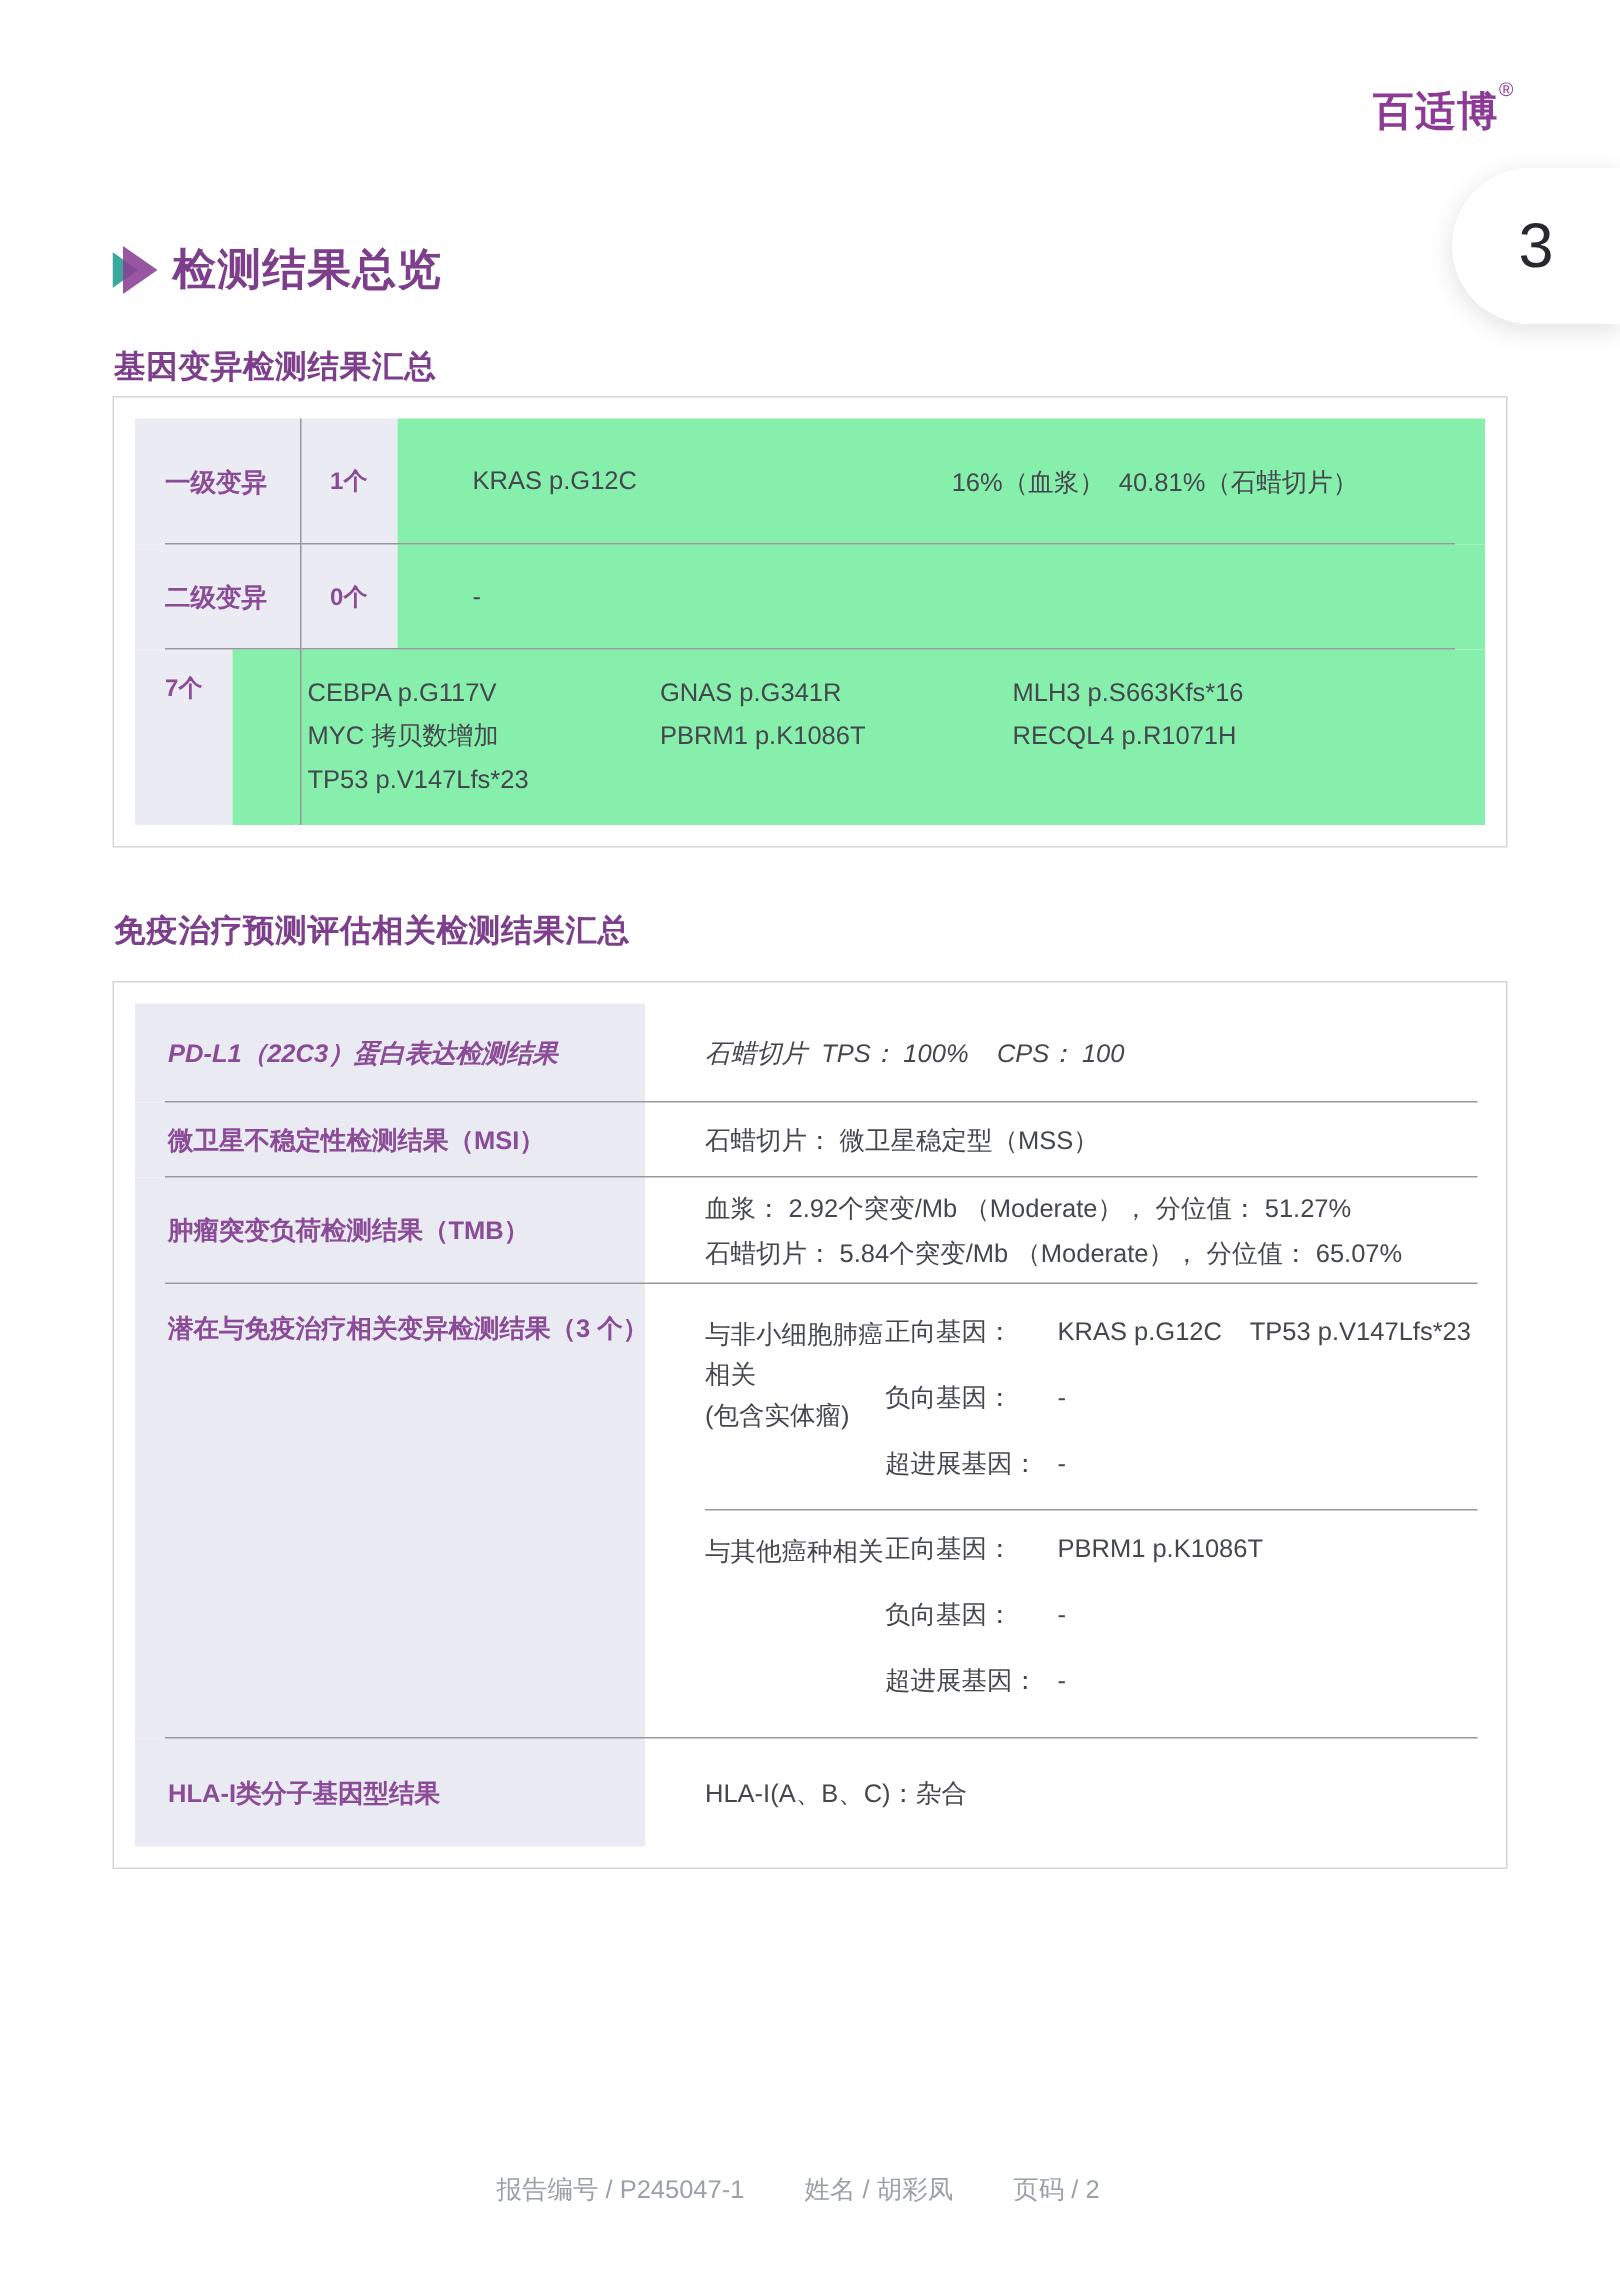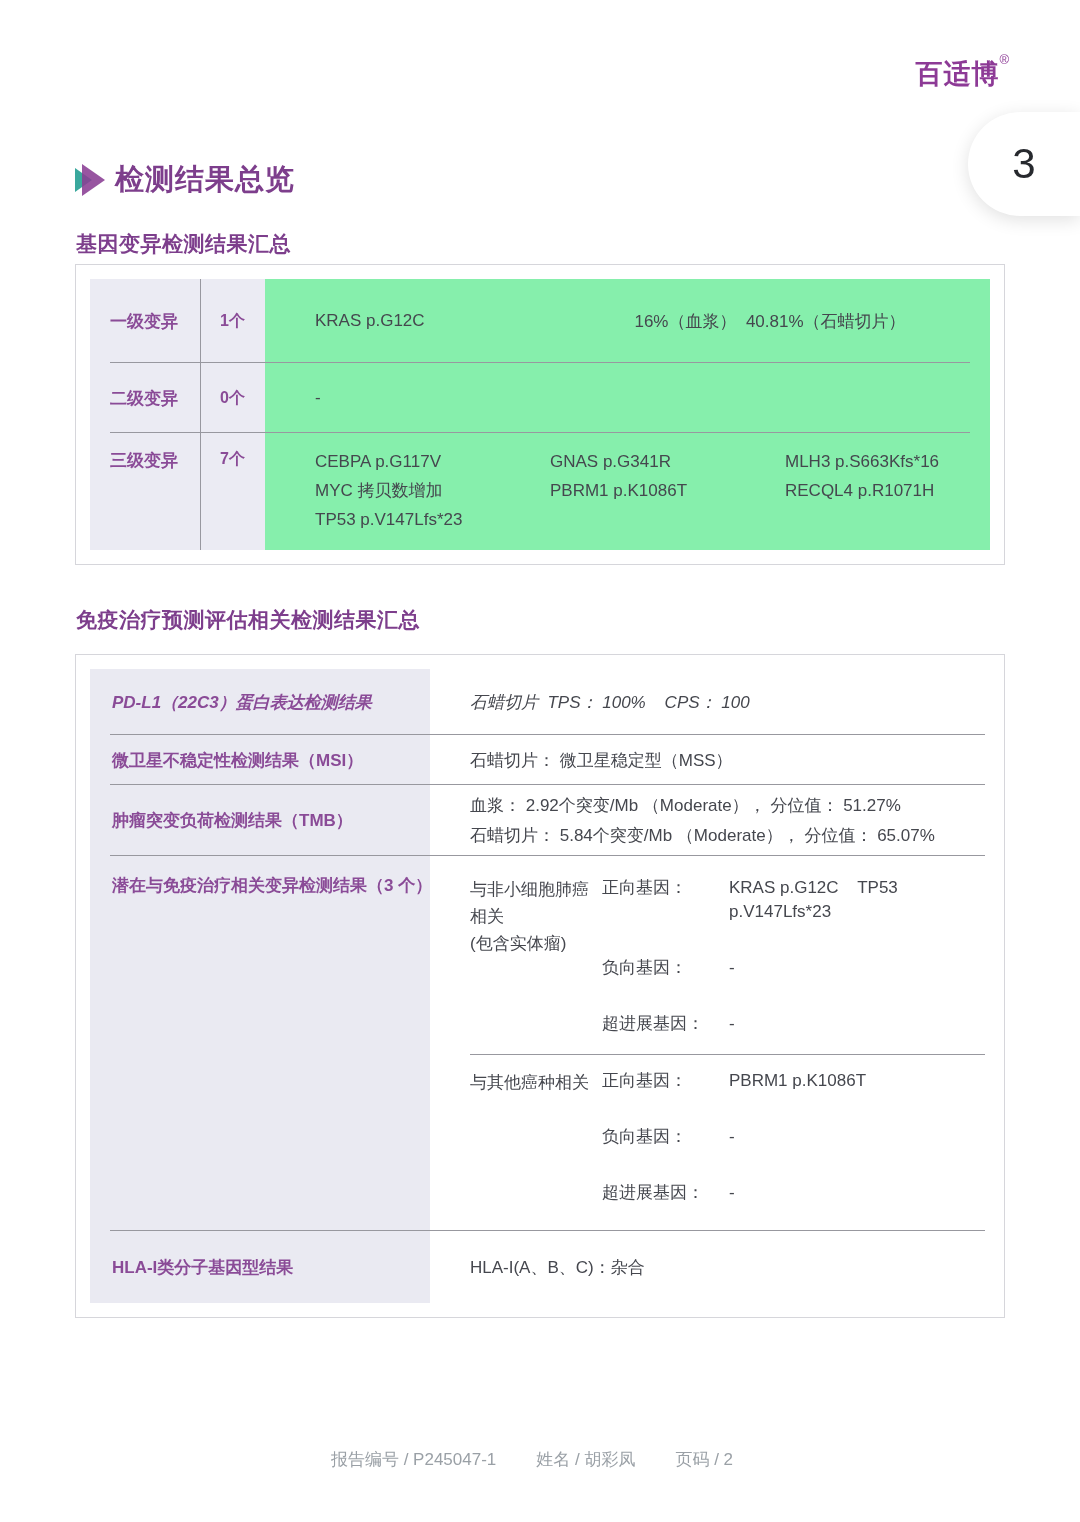--- a/index.html
+++ b/index.html
@@ -73,21 +73,21 @@
   .t2-content { flex:1; background:#ffffff; font-size:17px; color:#45474e;
                 padding-left:40px; display:flex; flex-direction:column; justify-content:center; }
   .t2-row.r1 { min-height:66px;font-style:italic; }
   .t2-row.r2 { min-height:50px; }
   .t2-row.r3 { min-height:71px; }
   .t2-row.r5 { min-height:72px; }
   .t2-row.r3 .t2-content div { line-height:30px; }
   .t2-row.r4 .t2-label { align-items:flex-start; padding-top:18px; }
   .t2-row.r4 .t2-content { justify-content:flex-start; padding-top:6px; padding-bottom:8px; }
 
-  .group { display:grid; grid-template-columns:120px 115px 1fr; padding:14px 0 12px;gap:12px; }
+  .group { display:grid; grid-template-columns:120px 115px 1fr; padding:14px 0 12px; }
   .scope { grid-column:1; grid-row:1 / span 3; line-height:27px; }
   .gk { grid-column:2; line-height:24px; padding-bottom:20px; }
   .gv { grid-column:3; line-height:24px; padding-bottom:20px; }
   .gr1 { grid-row:1; } .gr2 { grid-row:2; } .gr3 { grid-row:3; padding-bottom:6px; }
   .g-divider { height:1px; background:#98989f; margin-right:5px; }
 
   
   .footer { position:absolute; top:1448px; left:0; right:16px;
             display:flex; justify-content:center; gap:40px;
             font-size:17px; color:#9aa0a6; }
@@ -140,23 +140,20 @@
           </div>
         <div class="t1-count">
             <span>0个</span>
           </div>
         <div class="t1-content">
           <span class="gene">-</span>
         </div>
       </div>
 
       <div class="t1-row r3">
-        <div class="t1-label">
-            <span>三级变异</span>
-          </div>
         <div class="t1-count">
             <span>7个</span>
           </div>
         <div class="t1-content">
           <div class="vcol">
             <div>CEBPA p.G117V</div>
             <div>MYC 拷贝数增加</div>
             <div>TP53 p.V147Lfs*23</div>
           </div>
           <div class="vcol">

